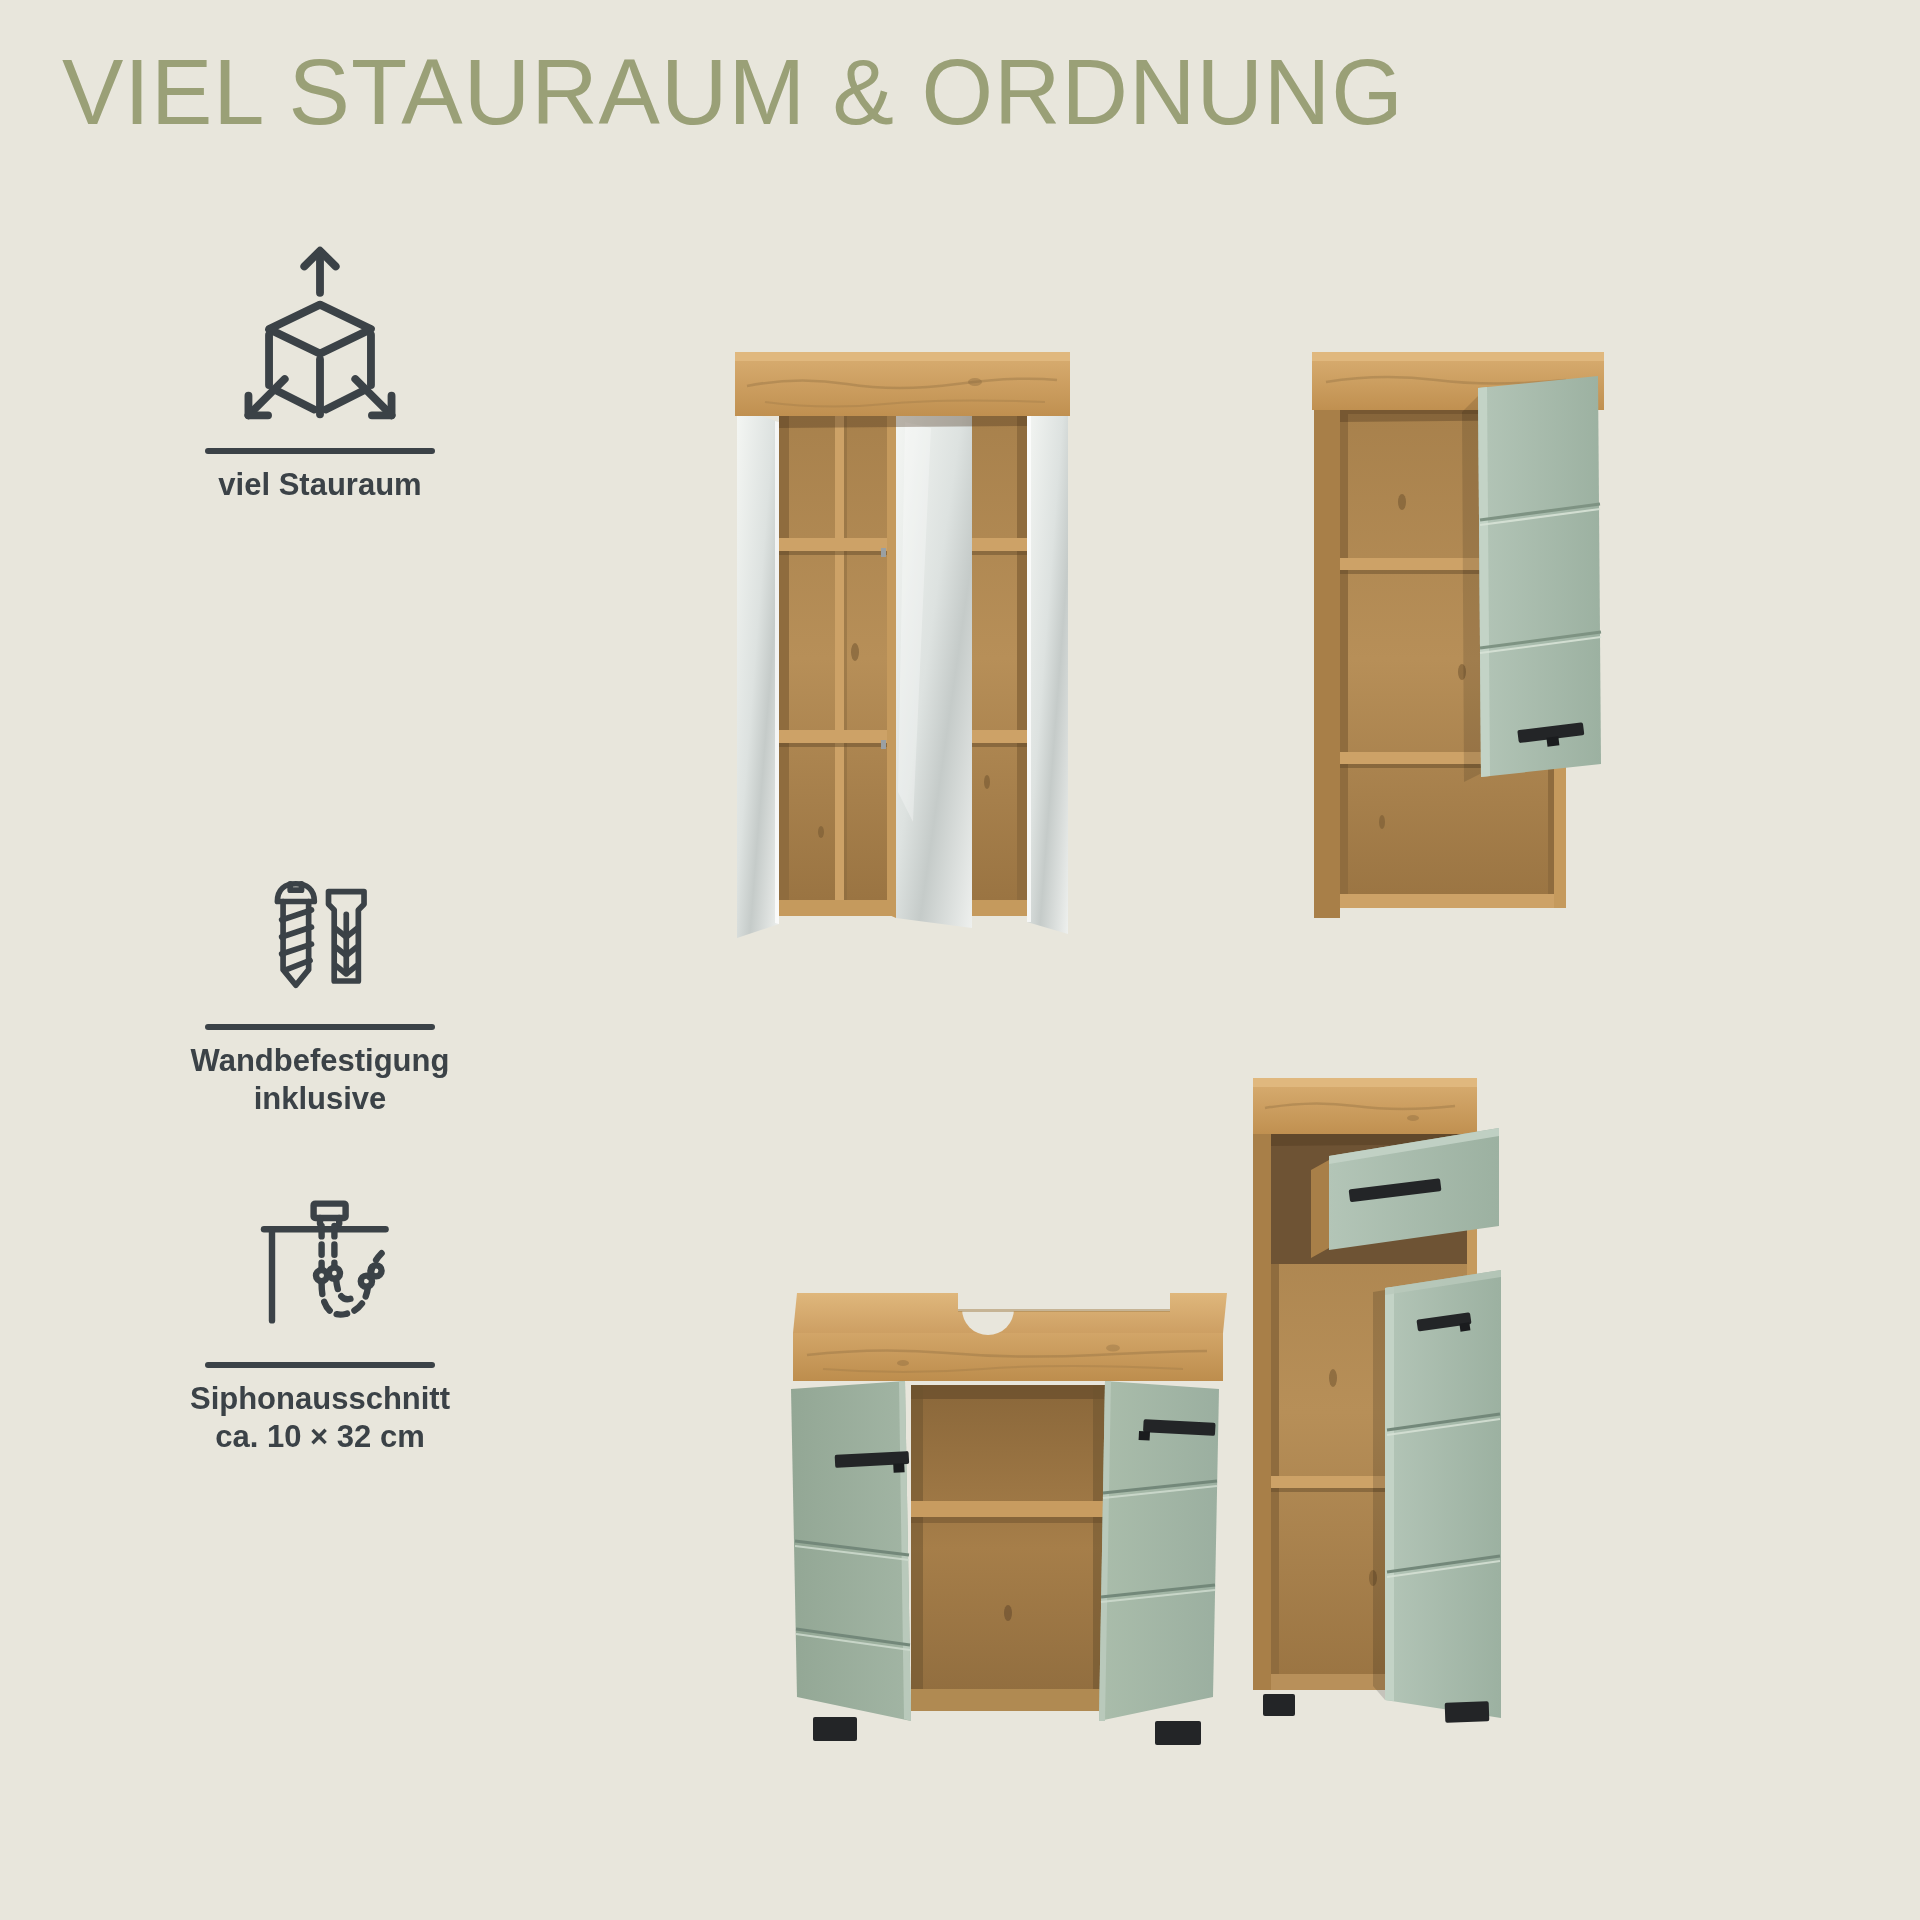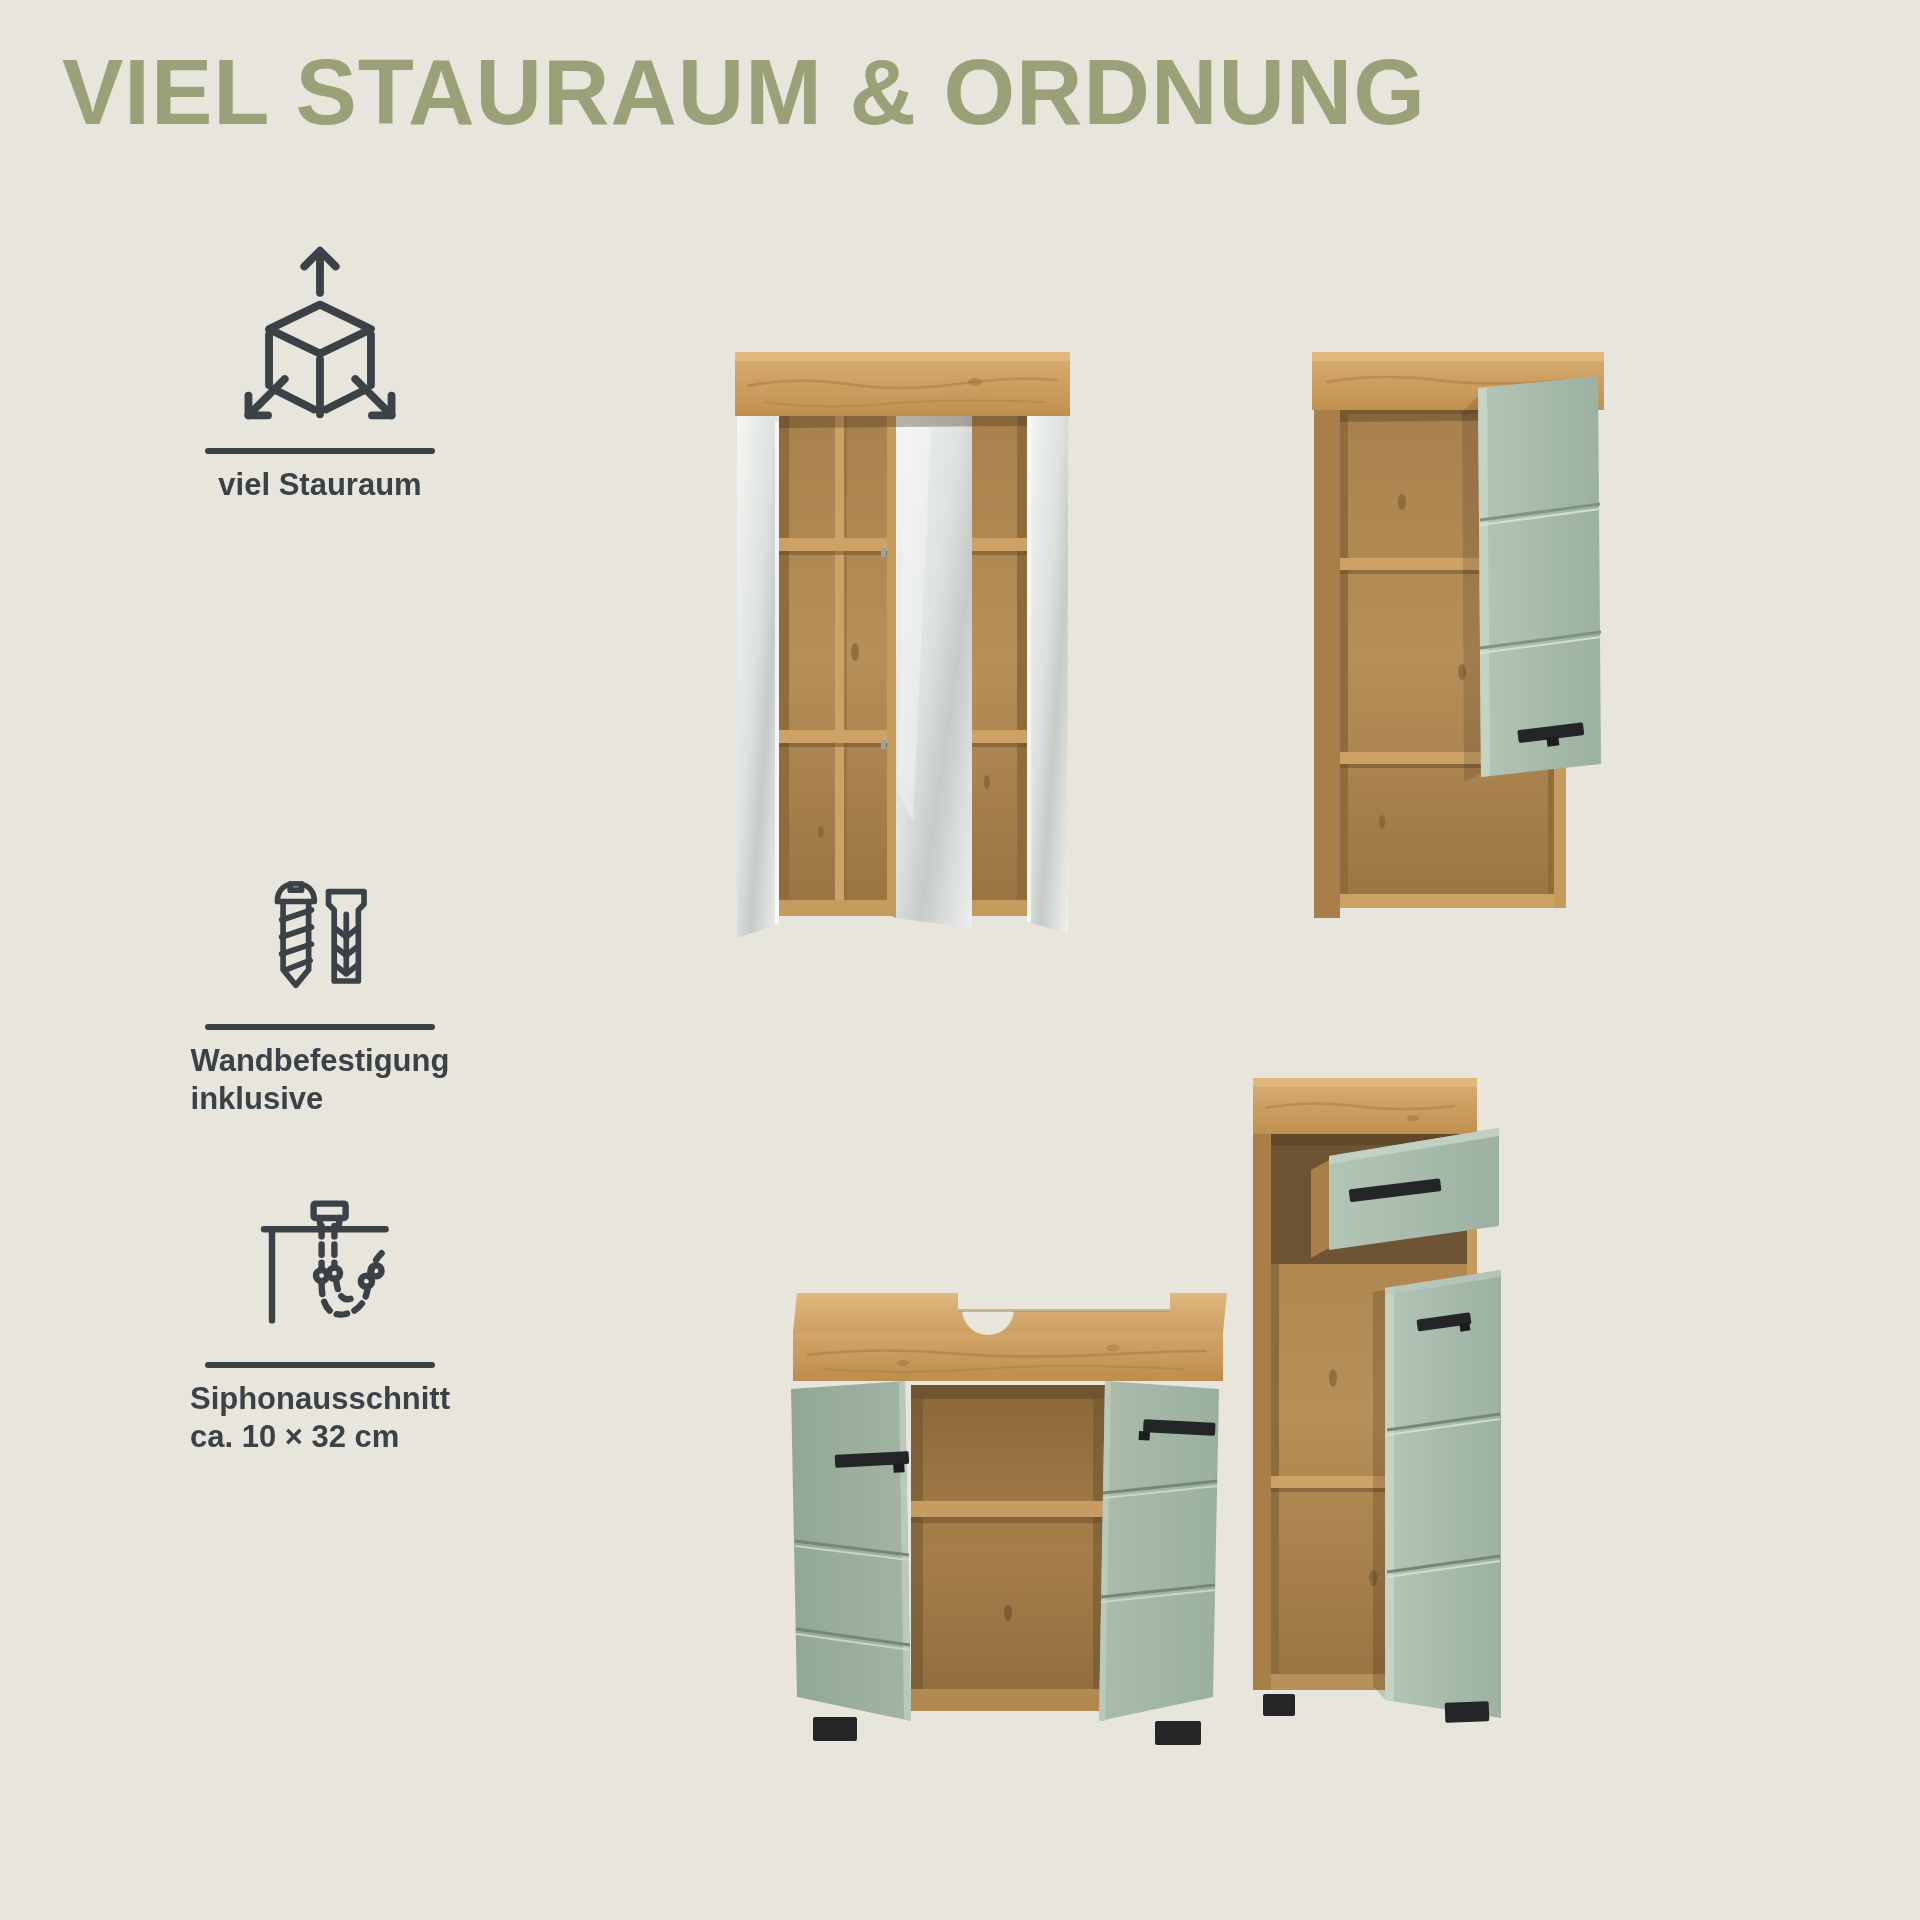--- a/index.html
+++ b/index.html
@@ -1,26 +1,26 @@
 <!DOCTYPE html>
 <html><head>
 <meta charset="utf-8">
 <style>
   html,body{margin:0;padding:0;background:#e8e6dc;}
   .stage{position:relative;width:1920px;height:1920px;background:#e8e6dc;
          font-family:"Liberation Sans",sans-serif;overflow:hidden;}
-  .title{position:absolute;left:62px;top:40px;margin:0;font-size:92px;font-weight:bold;
+  .title{position:absolute;left:62px;top:40px;margin:0;font-size:92px;font-weight:normal;
          letter-spacing:1px;color:#9aa077;white-space:nowrap;}
   .feature{position:absolute;left:80px;width:480px;display:flex;flex-direction:column;align-items:center;}
   .ficon{display:block;}
   .ficon *{vector-effect:none;}
   .istroke{fill:none;stroke:#3b4247;stroke-width:8;stroke-linecap:round;stroke-linejoin:round;}
   .divider{width:230px;height:6px;background:#3b4247;border-radius:3px;margin-top:16px;}
   .flabel{margin-top:12px;font-size:31px;line-height:38px;font-weight:bold;color:#3b4247;
-          text-align:left;}
+          text-align:center;}
   .flabel span{display:block;white-space:nowrap;}
   .furn{position:absolute;}
 </style>
 </head>
 <body>
 
 <div class="stage">
 
   <h1 class="title">VIEL STAURAUM &amp; ORDNUNG</h1>
 

